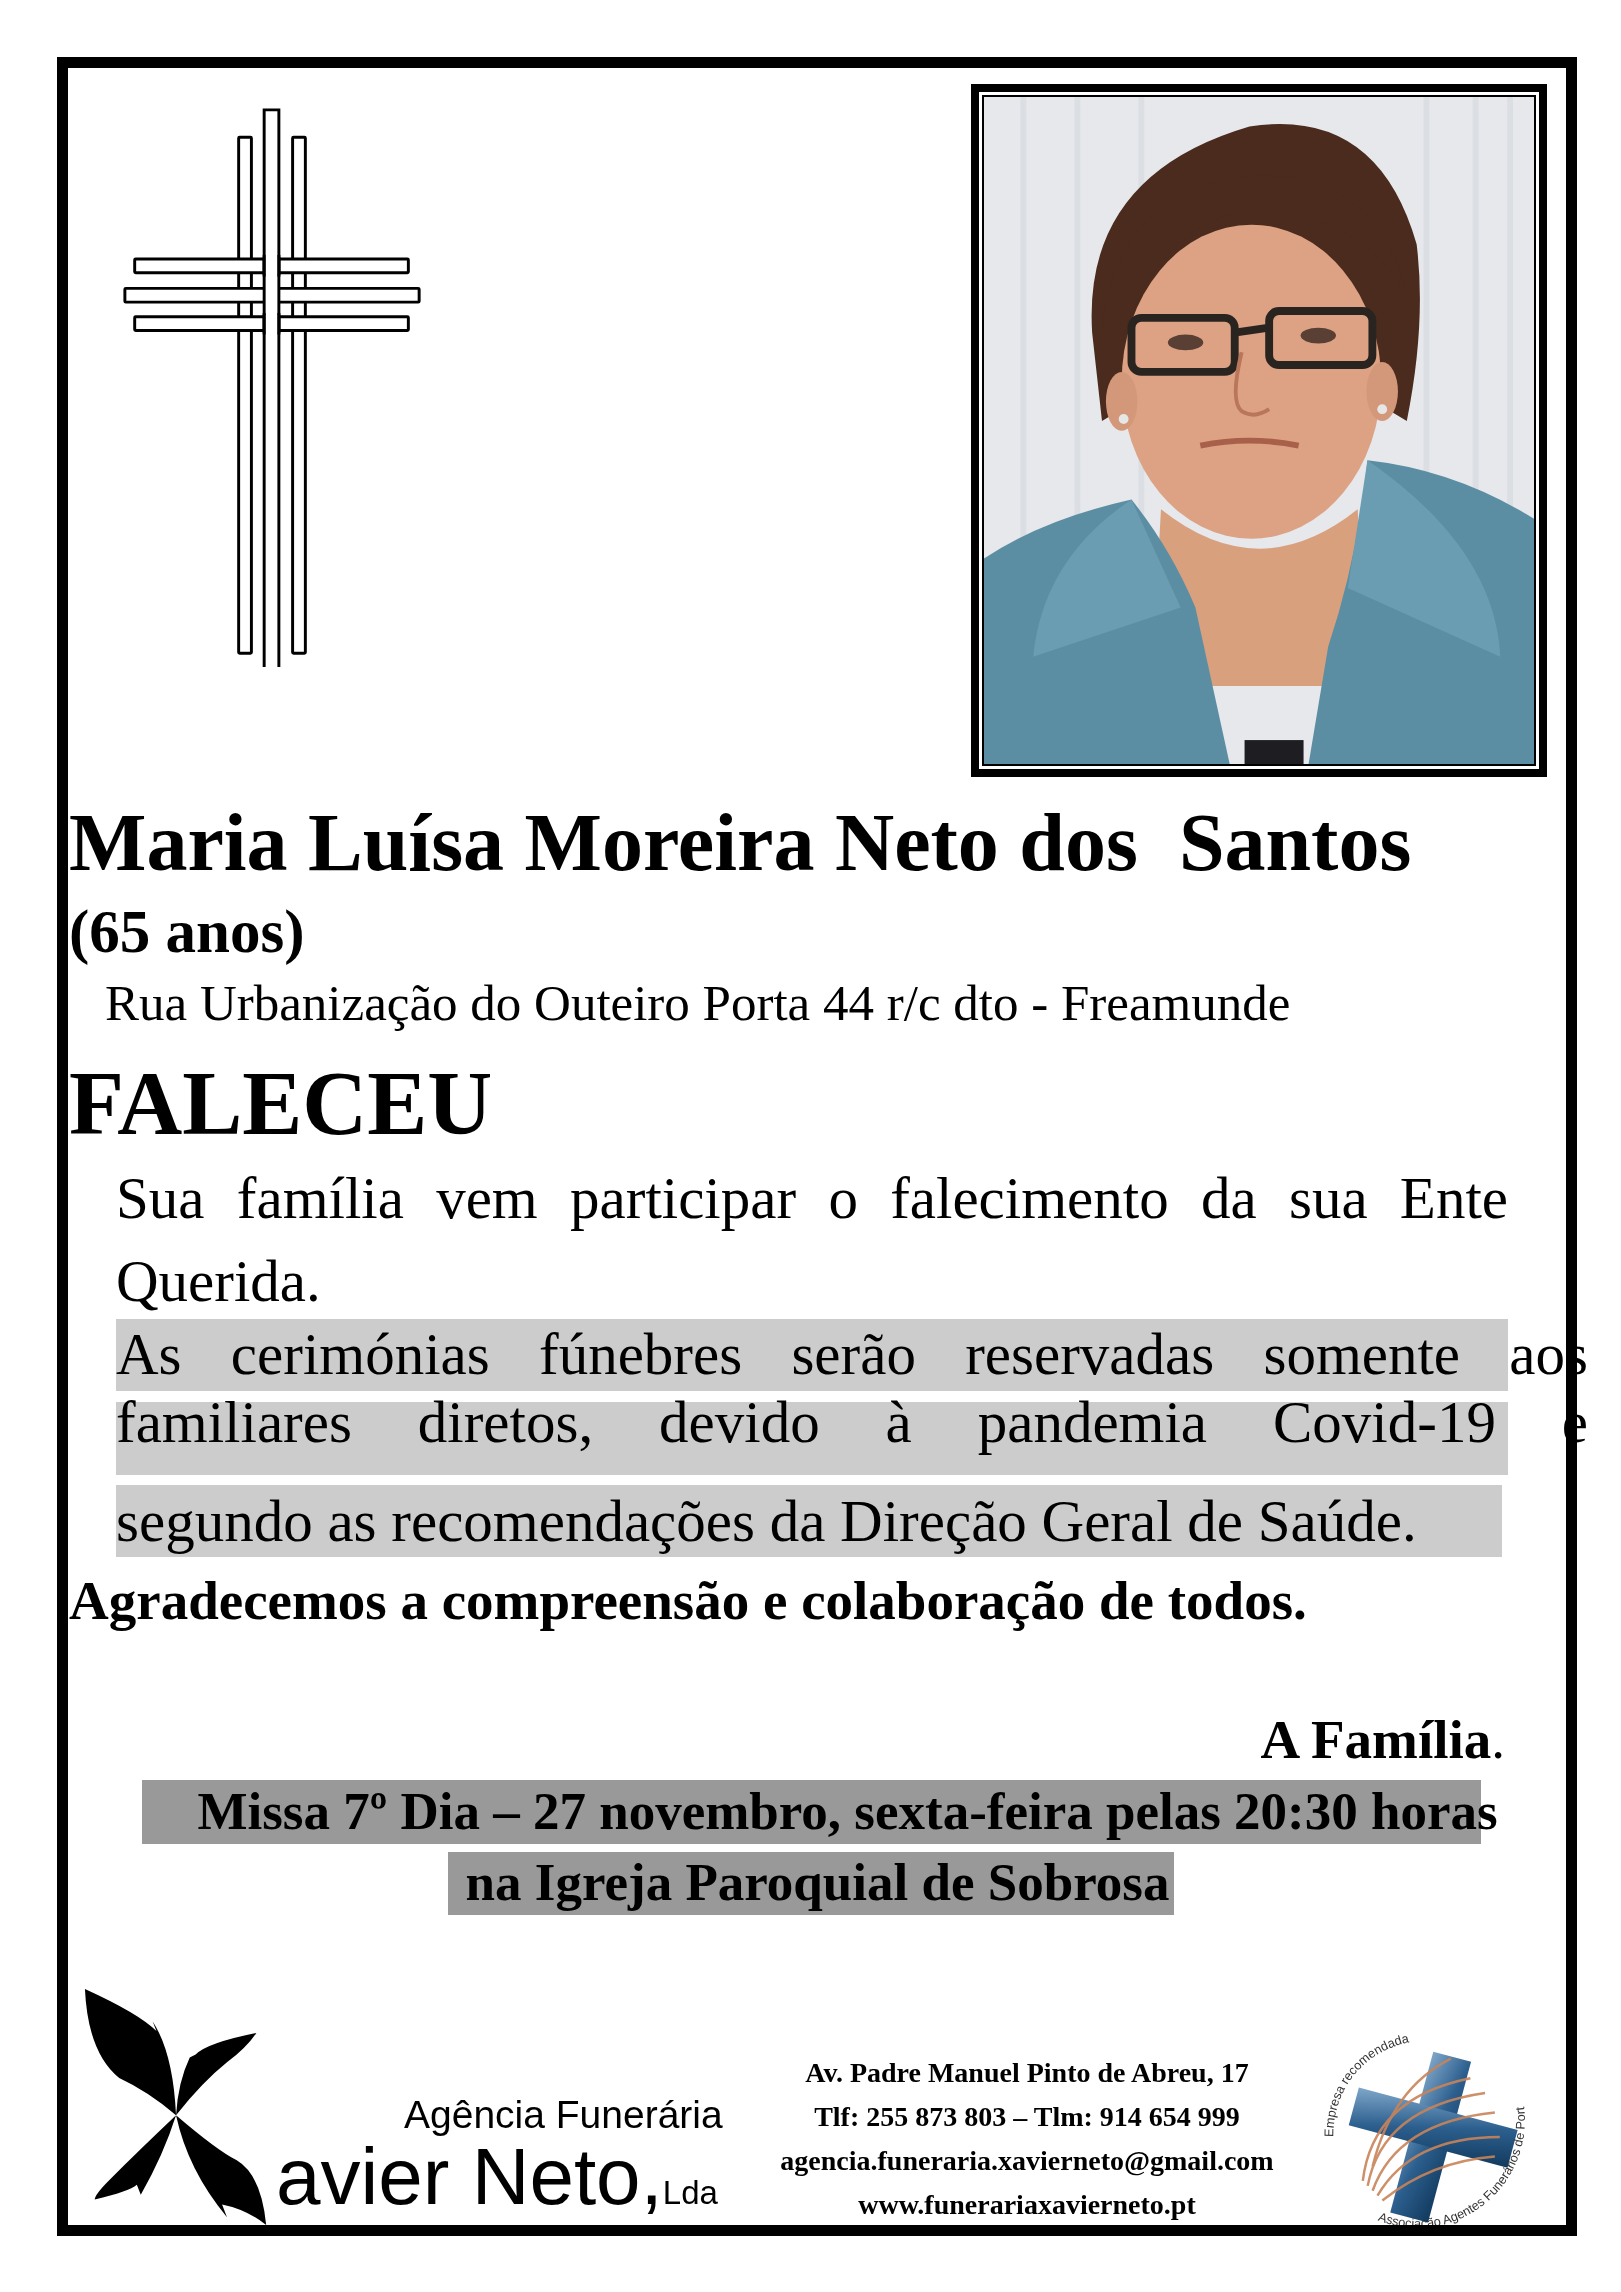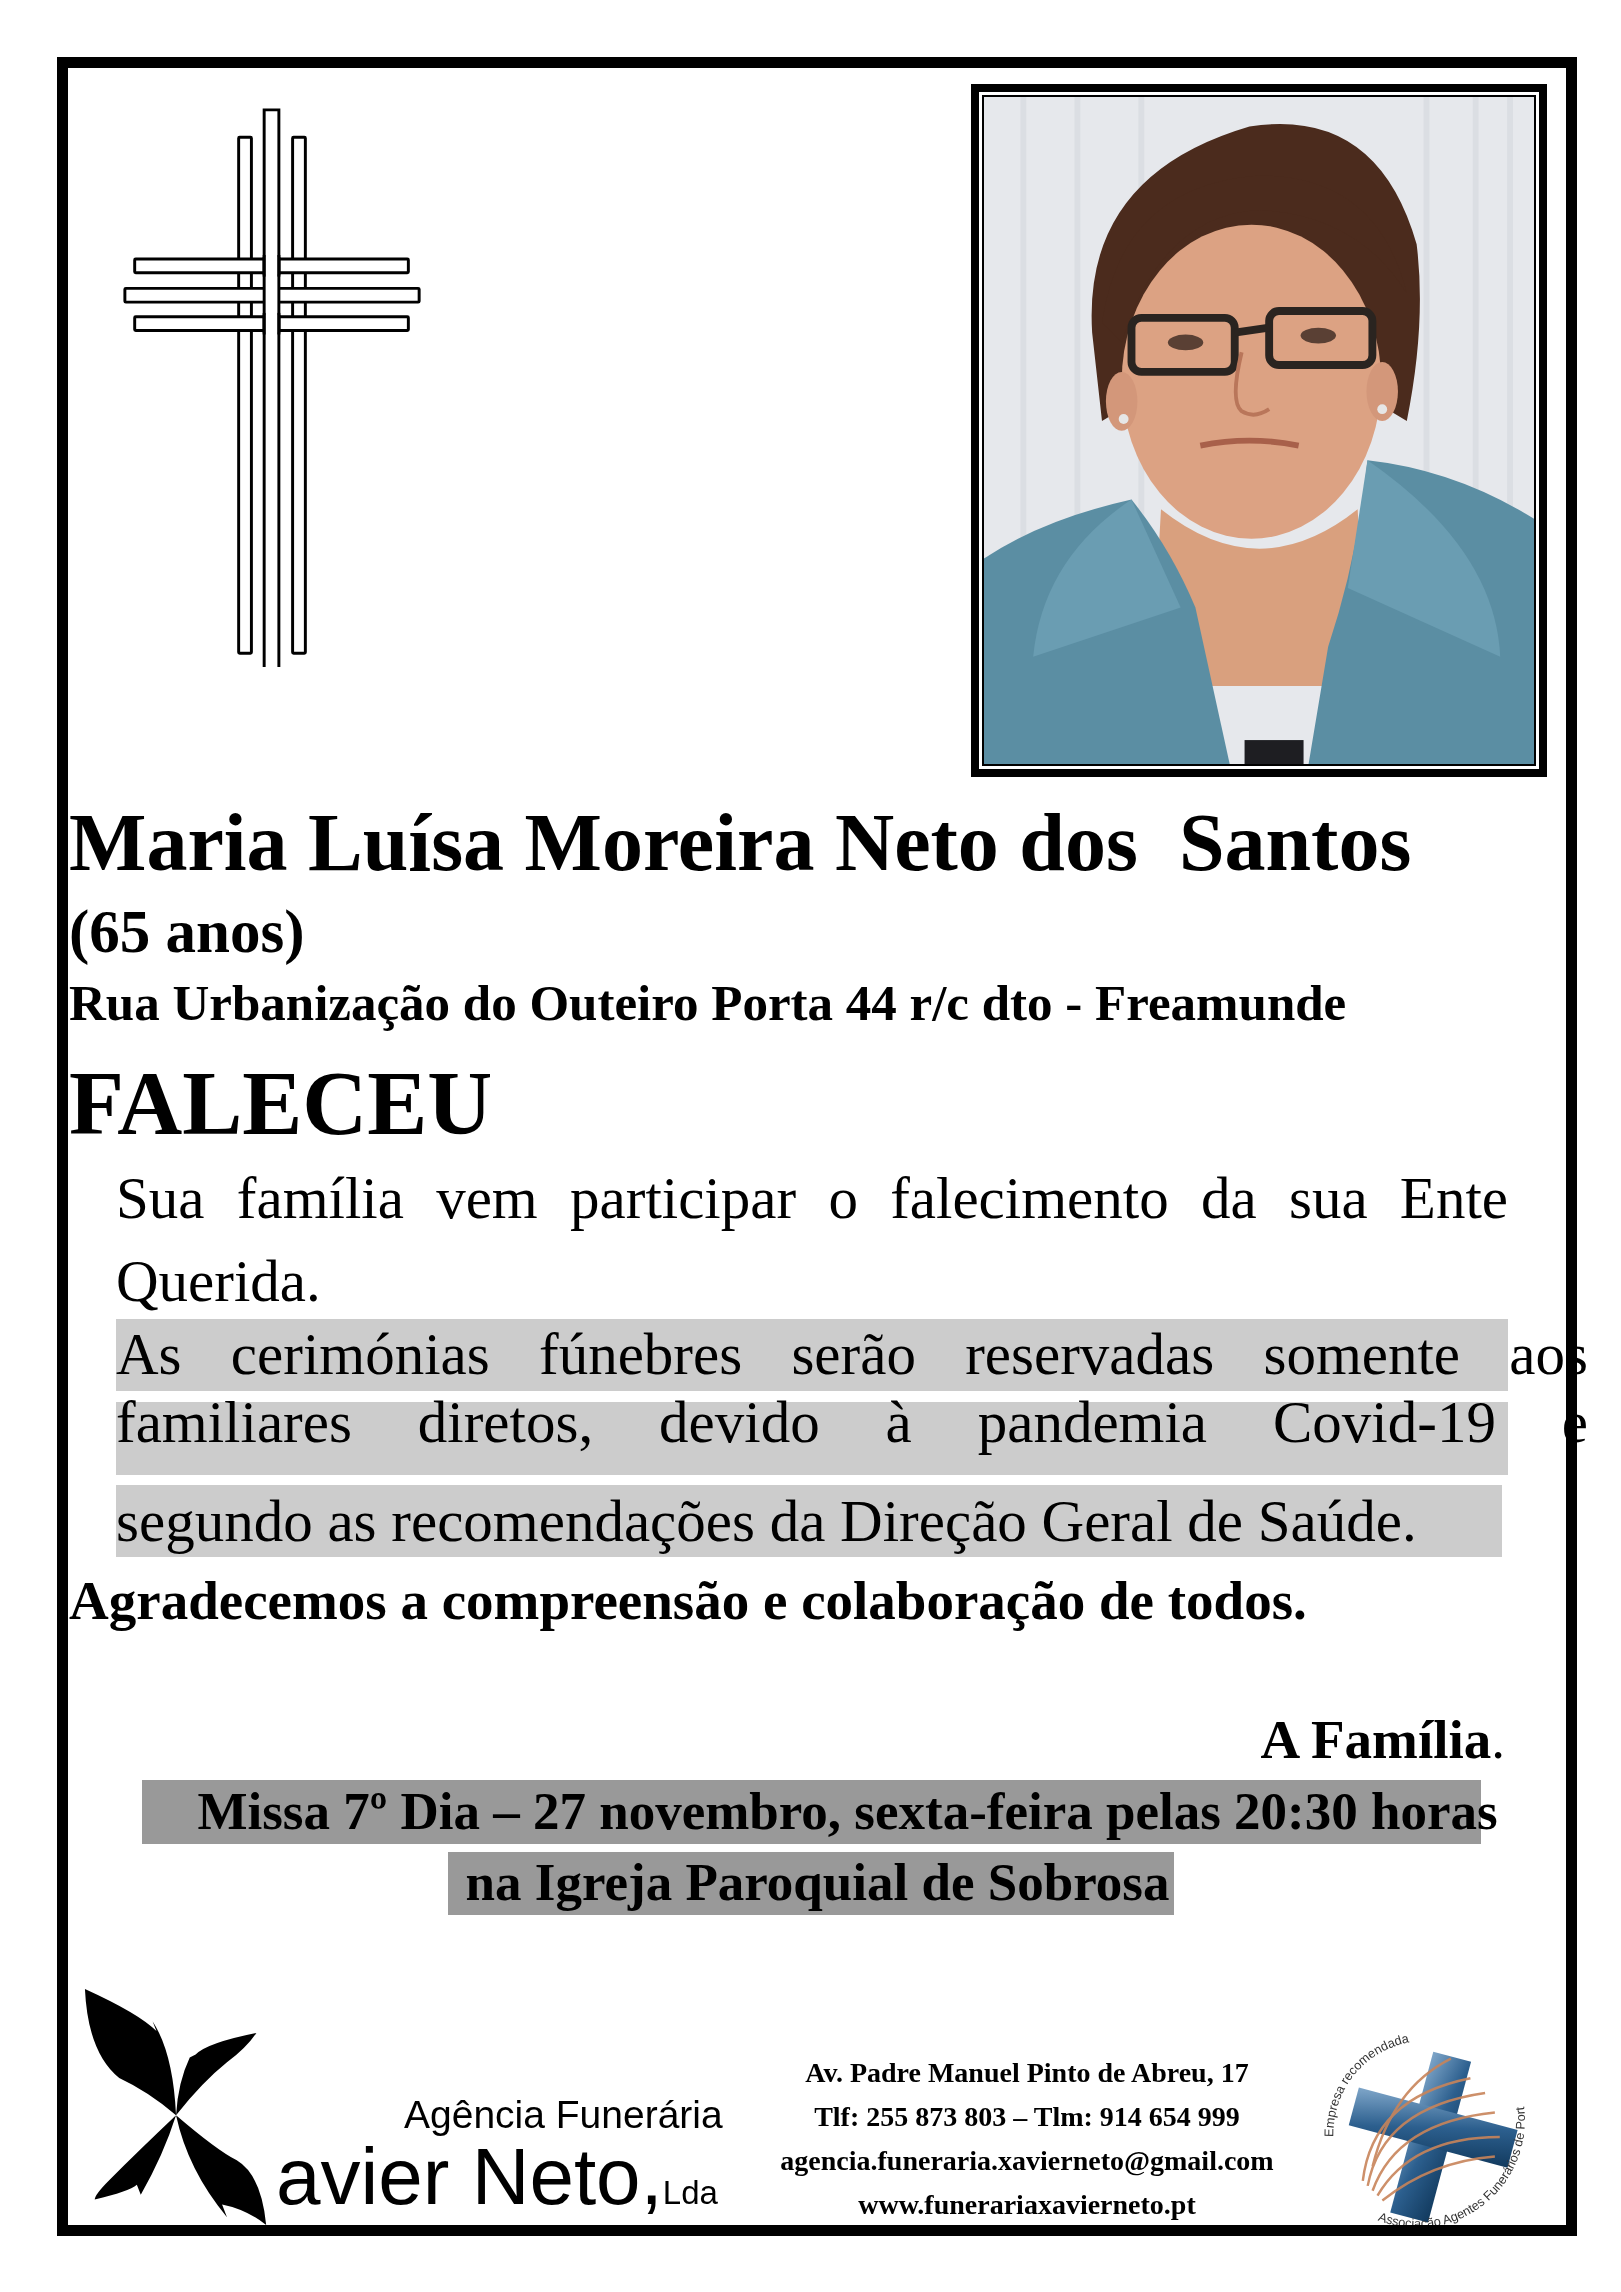--- a/index.html
+++ b/index.html
@@ -6,21 +6,21 @@
   body { width: 1621px; height: 2293px; position: relative; overflow: hidden; font-family: "Liberation Serif", "DejaVu Serif", serif; color: #000; }
   .frame { position: absolute; left: 57px; top: 57px; width: 1520px; height: 2179px; box-sizing: border-box; border: 11.8px solid #000; }
   .cross { position: absolute; left: 118px; top: 103px; width: 309px; height: 564px; }
   .photo-frame { position: absolute; left: 971px; top: 84px; width: 576px; height: 693px; box-sizing: border-box; background: #000; padding: 7.8px; }
   .photo-frame .gap { width: 100%; height: 100%; box-sizing: border-box; background: #fff; padding: 2.9px; }
   .photo-frame .inner { width: 100%; height: 100%; box-sizing: border-box; border: 2.9px solid #000; overflow: hidden; background: #e4e6ea; }
   .photo-frame svg { display: block; width: 100%; height: 100%; }
   .center-line { position: absolute; left: 69px; width: 1497px; white-space: nowrap; }
   .name { top: 796px; font-size: 82px; font-weight: bold; line-height: 94px; }
   .age { top: 896px; font-size: 61px; font-weight: bold; line-height: 71px; }
-  .address { top: 972px; font-size: 51px; font-weight: bold; line-height: 63px; }
+  .address { top: 972px; font-size: 51px; font-weight: normal; line-height: 63px; margin-left: 36px; }
   .faleceu { top: 1055px; font-size: 90px; font-weight: bold; line-height: 98px; }
   .body-block { position: absolute; left: 116px; width: 1392px; font-size: 59px; line-height: 83px; }
   .body-line { display: block; height: 83px; white-space: nowrap; text-align-last: justify; text-align: justify; }
   .body-line.last { text-align-last: left; }
   .band { position: absolute; left: 116px; width: 1392px; background: #cccccc; }
   .band-text { position: absolute; left: 116px; width: 1472px; font-size: 59px; line-height: 78px; white-space: nowrap; text-align: justify; text-align-last: justify; }
   .band-text.last { text-align-last: left; }
   .thanks { top: 1566px; font-size: 55px; font-weight: bold; line-height: 69px; }
   .signature { position: absolute; right: 116px; top: 1705px; font-size: 55px; line-height: 69px; white-space: nowrap; }
   .signature b { font-weight: bold; }

